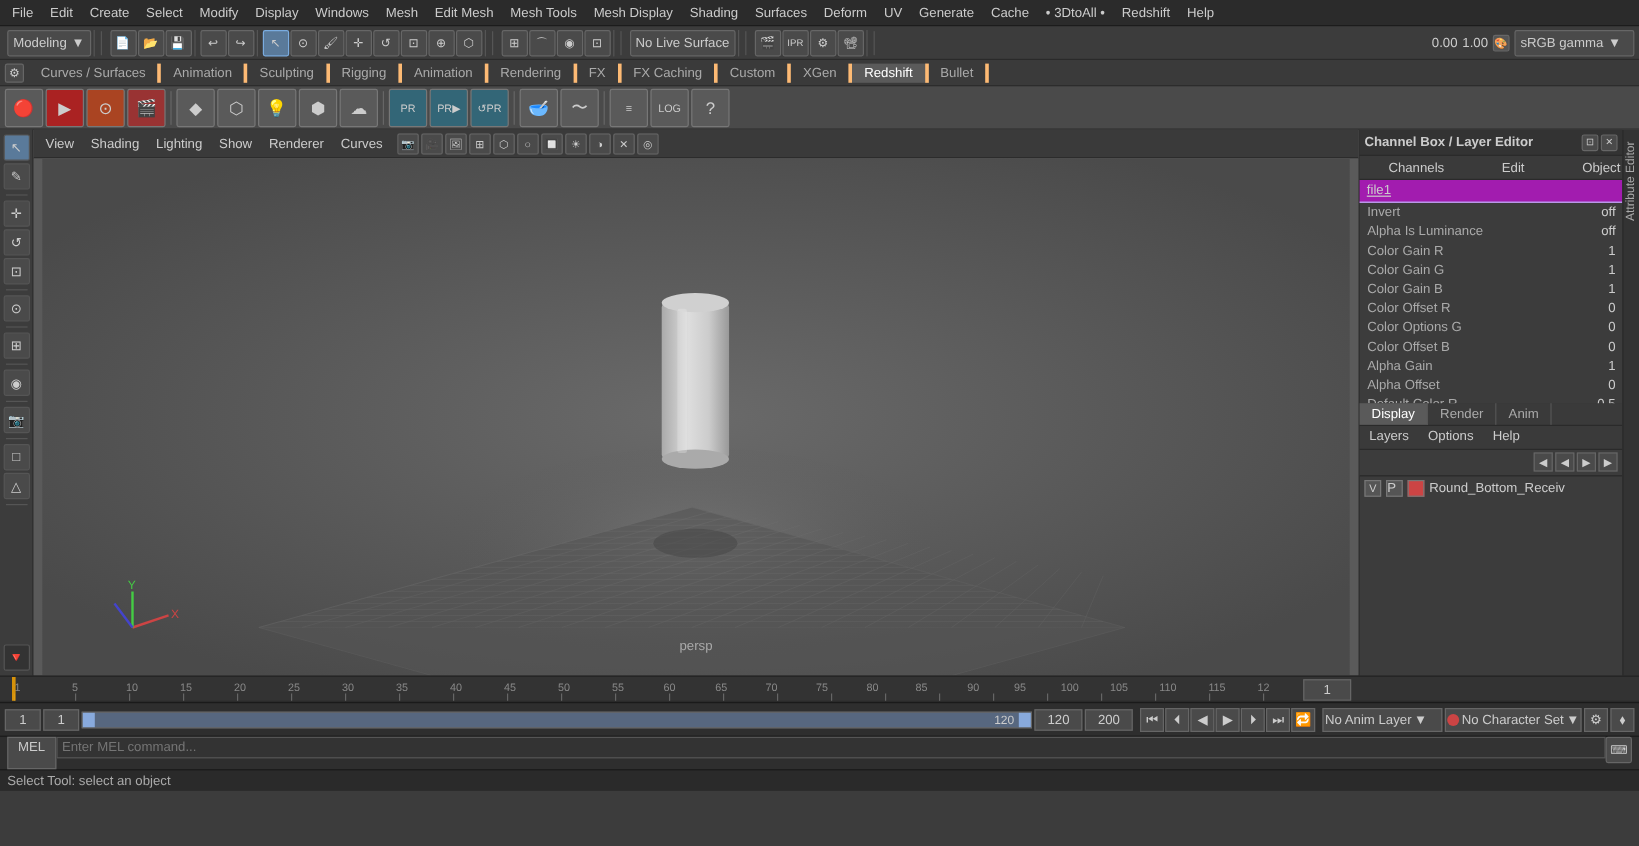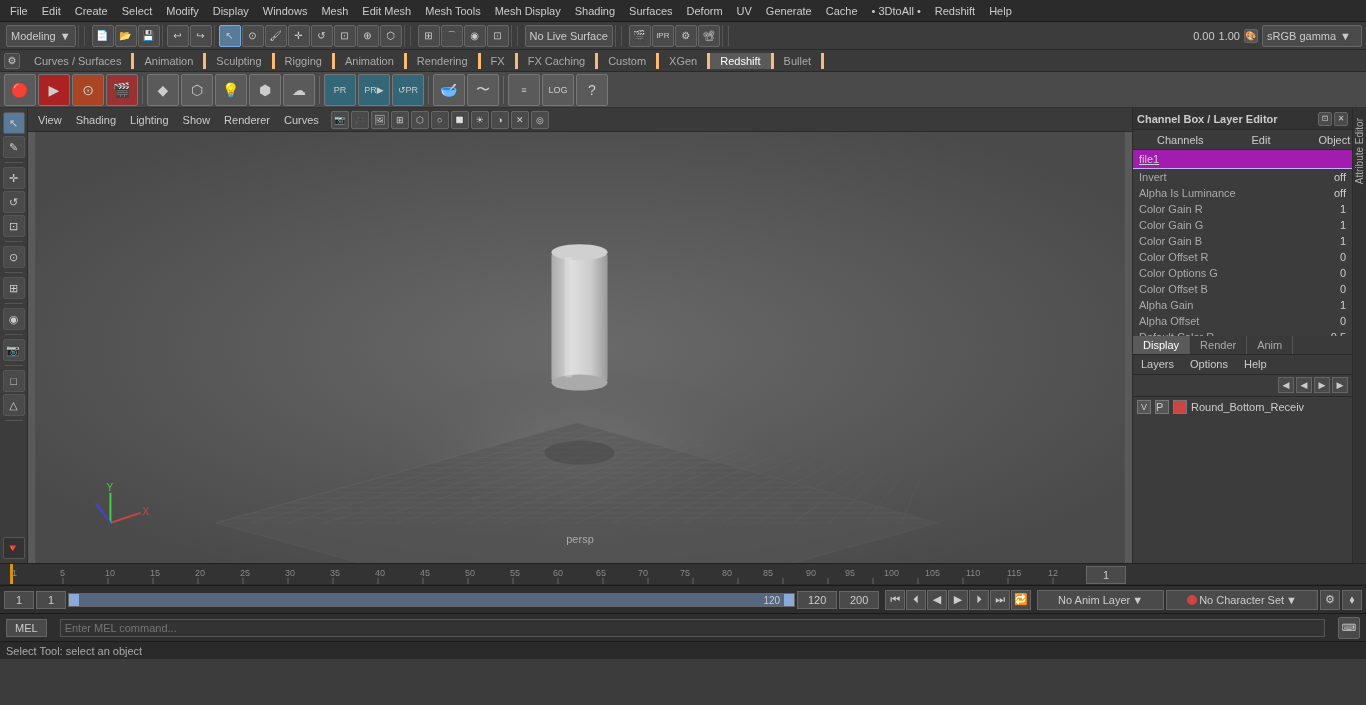--- a/index.html
+++ b/index.html
@@ -69,41 +69,41 @@
     .layer-color { width: 14px; height: 14px; background: #cc4444; border: 1px solid #777; }
     .layer-name { font-size: 11px; color: #ccc; }
 
     
     #attr-tab { width: 14px; background: #333; border-left: 1px solid #2a2a2a; display: flex; flex-direction: column; align-items: center; padding: 4px 1px; }
     .attr-tab-label { writing-mode: vertical-rl; transform: rotate(180deg); font-size: 10px; color: #aaa; cursor: pointer; padding: 6px 2px; }
     #timeline-ruler { height: 22px; background: #333; border-bottom: 1px solid #2a2a2a; position: relative; display: flex; align-items: center; overflow: hidden; }
     .timeline-field { height: 18px; background: #4a4a4a; border: 1px solid #666; color: #ccc; font-size: 11px; text-align: center; width: 30px; padding: 0 2px; }
 
     
-    #bottom-bar { height: 28px; background: #2e2e2e; border-top: 1px solid #1a1a1a; display: flex; align-items: center; padding: 0 6px; gap: 13px; }
+    #bottom-bar { height: 28px; background: #2e2e2e; border-top: 1px solid #1a1a1a; display: flex; padding: 0 6px; gap: 0; }
     .bb-mode { padding: 2px 8px; background: #4a4a4a; border: 1px solid #666; color: #ccc; font-size: 11px; cursor: pointer; }
     #command-line { flex: 1; height: 18px; background: #333; border: 1px solid #555; color: #ccc; font-size: 11px; padding: 0 4px; }
 
     
     #status-bar { height: 18px; background: #2a2a2a; border-top: 1px solid #1a1a1a; display: flex; align-items: center; padding: 0 6px; }
     .status-text { font-size: 11px; color: #aaa; }
 
     
     .vp-menu-item { padding: 2px 6px; font-size: 11px; color: #ccc; cursor: pointer; white-space: nowrap; }
 
     
     ::-webkit-scrollbar { width: 8px; height: 8px; }
     ::-webkit-scrollbar-track { background: #2e2e2e; }
     ::-webkit-scrollbar-thumb { background: #666; border-radius: 2px; }
 
     
     #anim-controls { height: 28px; background: #2e2e2e; display: flex; align-items: center; padding: 0 4px; gap: 2px; border-top: 1px solid #1a1a1a; }
     .anim-field { height: 18px; width: 40px; background: #4a4a4a; border: 1px solid #666; color: #ccc; font-size: 11px; text-align: center; }
     .anim-btn { width: 20px; height: 20px; background: #4a4a4a; border: 1px solid #666; cursor: pointer; display: flex; align-items: center; justify-content: center; font-size: 11px; color: #ccc; }
-    .anim-dropdown { height: 20px; background: #4a4a4a; border: 1px solid #666; color: #ccc; font-size: 11px; padding: 0 20px; min-width: 100px; display: flex; align-items: center; gap: 2px; cursor: pointer; }
+    .anim-dropdown { height: 20px; background: #4a4a4a; border: 1px solid #666; color: #ccc; font-size: 11px; padding: 0 1px; min-width: 100px; display: flex; align-items: center; gap: 2px; cursor: pointer; }
     .anim-dot { width: 10px; height: 10px; background: #cc4444; border-radius: 50%; }
   </style>
 </head>
 <body>
 
 <div id="menu-bar">
   <div class="menu-item">File</div>
   <div class="menu-item">Edit</div>
   <div class="menu-item">Create</div>
   <div class="menu-item">Select</div>

